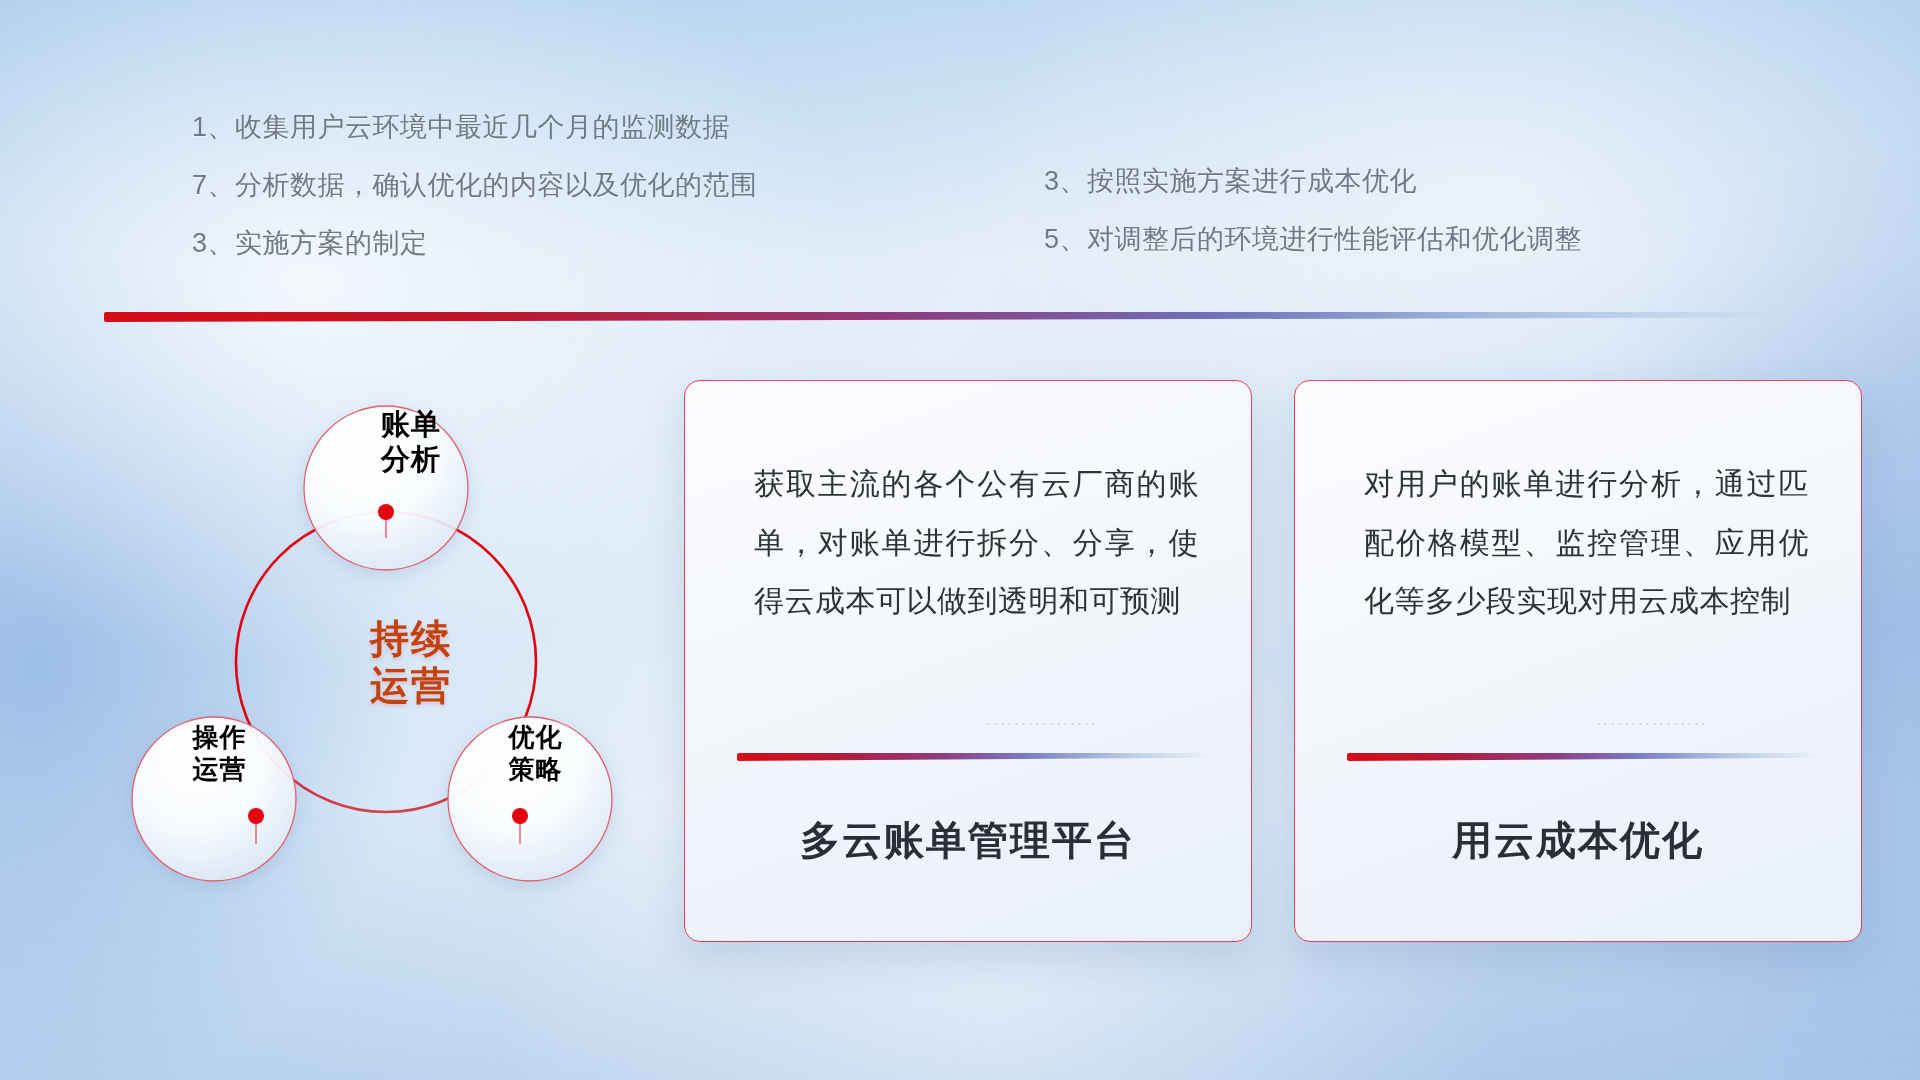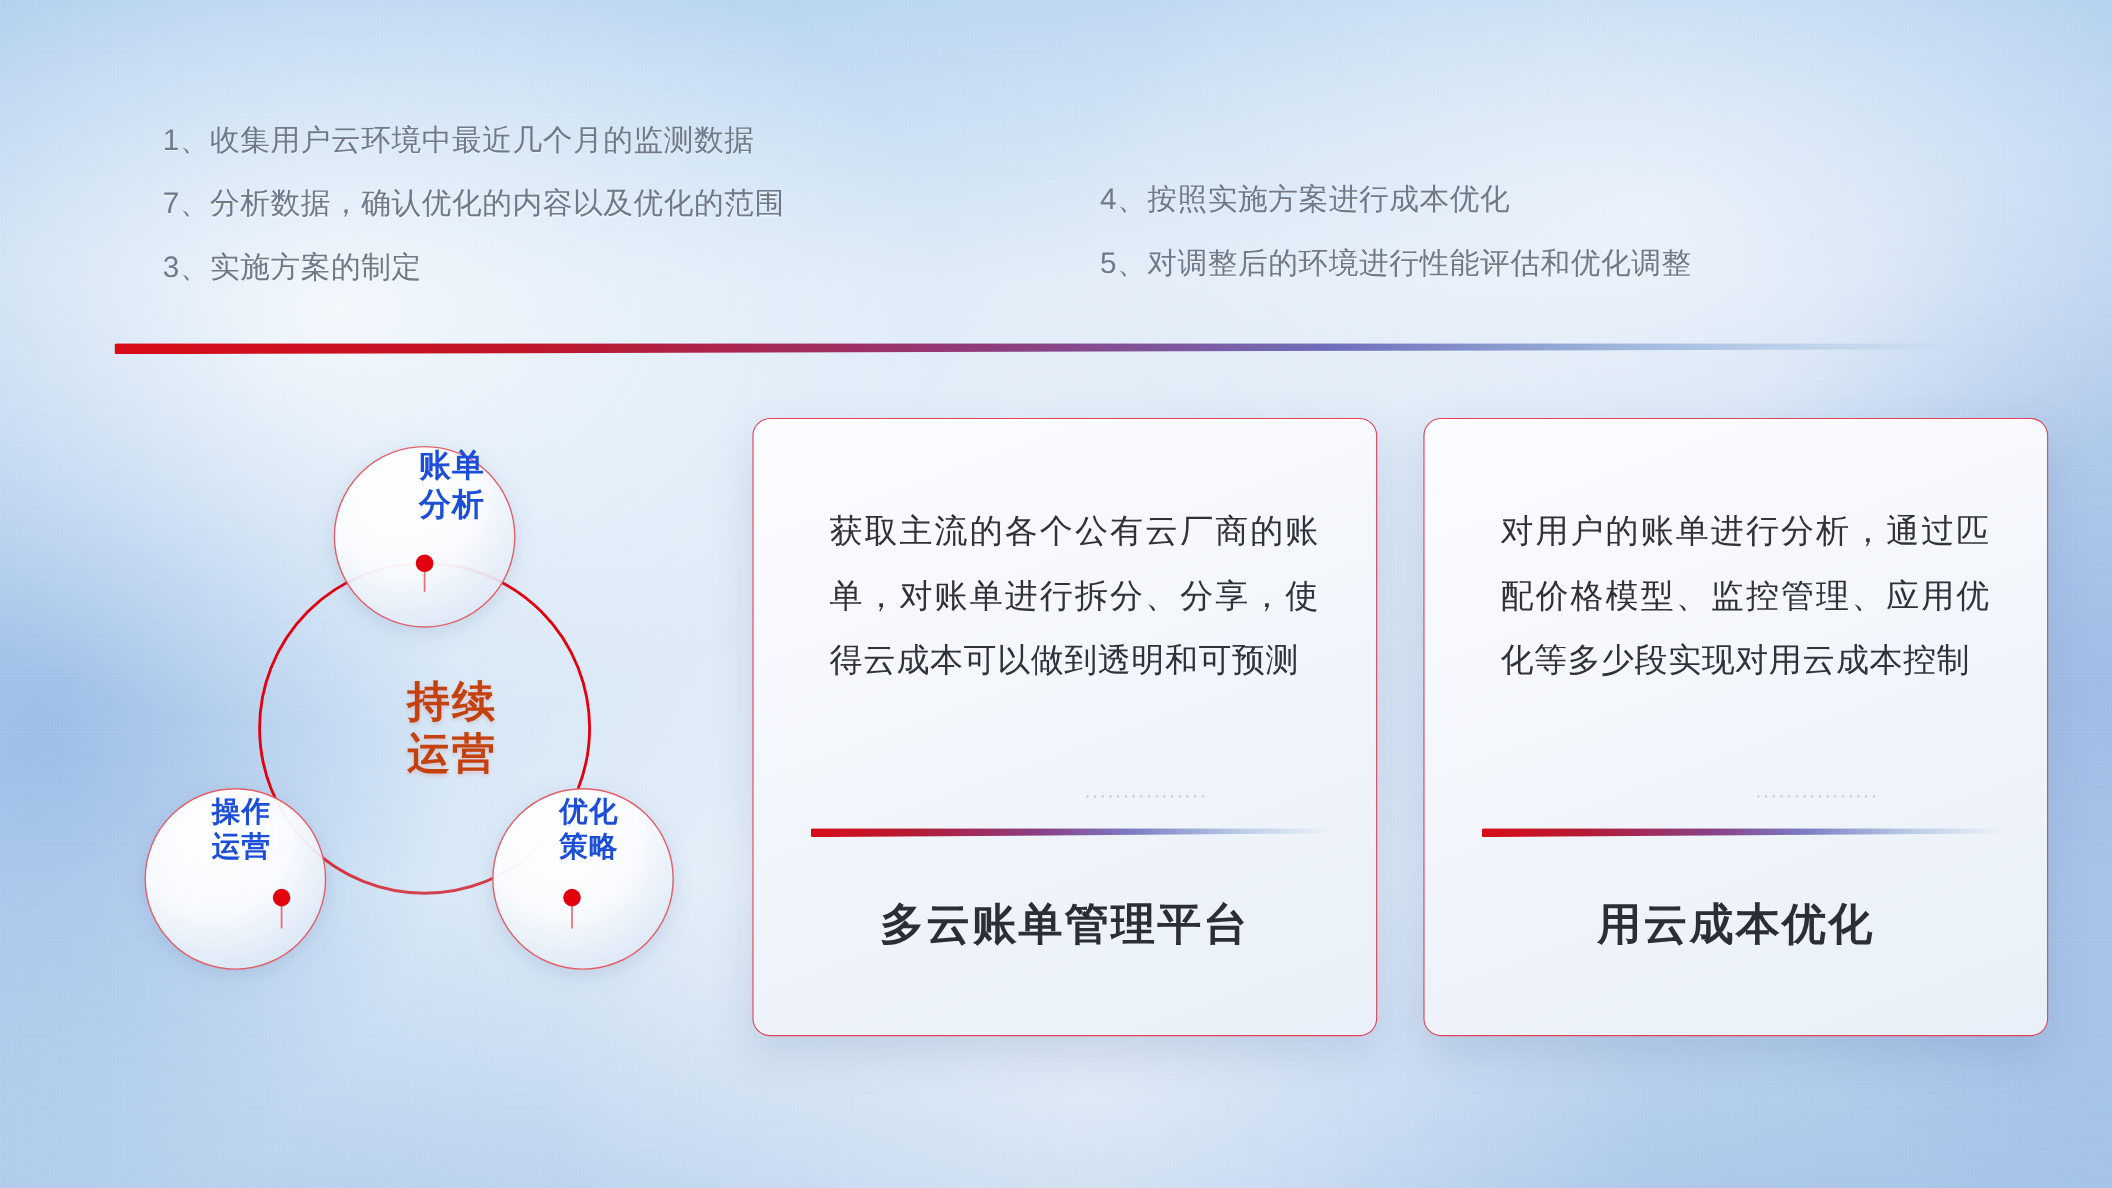--- a/index.html
+++ b/index.html
@@ -48,21 +48,21 @@
     background:linear-gradient(0deg, rgba(150,186,228,.50) 0%, rgba(150,186,228,0) 26%);
   }
   .bg-noise{
     opacity:.35;
     background-image:
       repeating-linear-gradient(0deg, rgba(255,255,255,.10) 0 1px, rgba(0,0,0,0) 1px 3px),
       repeating-linear-gradient(90deg, rgba(255,255,255,.07) 0 1px, rgba(0,0,0,0) 1px 3px);
   }
 
   
-  .bullets{position:absolute;z-index:5;}
+  .bullets{position:absolute;z-index:5;margin-left:44px;}
   #bullets-left{left:148px;top:98px;}
   #bullets-right{left:1000px;top:152px;}
   .bullet-line{
     font-size:27px;
     line-height:58px;
     color:#6f7a86;
     white-space:nowrap;
     letter-spacing:.5px;
     font-weight:400;
     text-shadow:0 1px 0 rgba(255,255,255,.45);
@@ -77,21 +77,21 @@
     background:linear-gradient(90deg,#d80c18 0%,#c01528 22%,#8e3d7f 48%,#6f6fbb 66%,#9fb9de 82%,rgba(200,220,240,0) 100%);
     clip-path:polygon(0 0, 100% 0, 100% 55%, 0 100%);
     border-radius:2px;
   }
 
   
   #venn{position:absolute;left:96px;top:352px;width:580px;height:600px;z-index:7;}
   #venn svg{position:absolute;left:0;top:0;}
   .venn-label{
     position:absolute;text-align:center;
-    font-weight:700;color:#1d4ed8;
+    font-weight:700;color:#000000;
     line-height:1.22;white-space:pre-line;
     letter-spacing:1px;
   }
   #label-billing{left:220px;top:55px;width:190px;font-size:29px;}
   #label-ops{left:36px;top:370px;width:175px;font-size:26px;}
   #label-strategy{left:352px;top:370px;width:175px;font-size:26px;}
   #label-center{
     left:215px;top:216px;width:200px;font-size:39px;
     color:#c2410c;font-weight:800;letter-spacing:2px;line-height:1.2;
     text-shadow:0 2px 4px rgba(227,0,15,.18);
@@ -161,21 +161,21 @@
   <div class="bg-layer bg-noise"></div>
 </div>
 
 <div class="bullets" id="bullets-left">
   <div class="bullet-line">1、收集用户云环境中最近几个月的监测数据</div>
   <div class="bullet-line">7、分析数据，确认优化的内容以及优化的范围</div>
   <div class="bullet-line">3、实施方案的制定</div>
 </div>
 
 <div class="bullets" id="bullets-right">
-  <div class="bullet-line">4、按照实施方案进行成本优化</div>
+  <div class="bullet-line">3、按照实施方案进行成本优化</div>
   <div class="bullet-line">5、对调整后的环境进行性能评估和优化调整</div>
 </div>
 
 <div id="top-divider">
   <div class="bar"></div>
 </div>
 
 <div id="venn">
   <svg width="580" height="600" viewBox="0 0 580 600">
     <defs>

